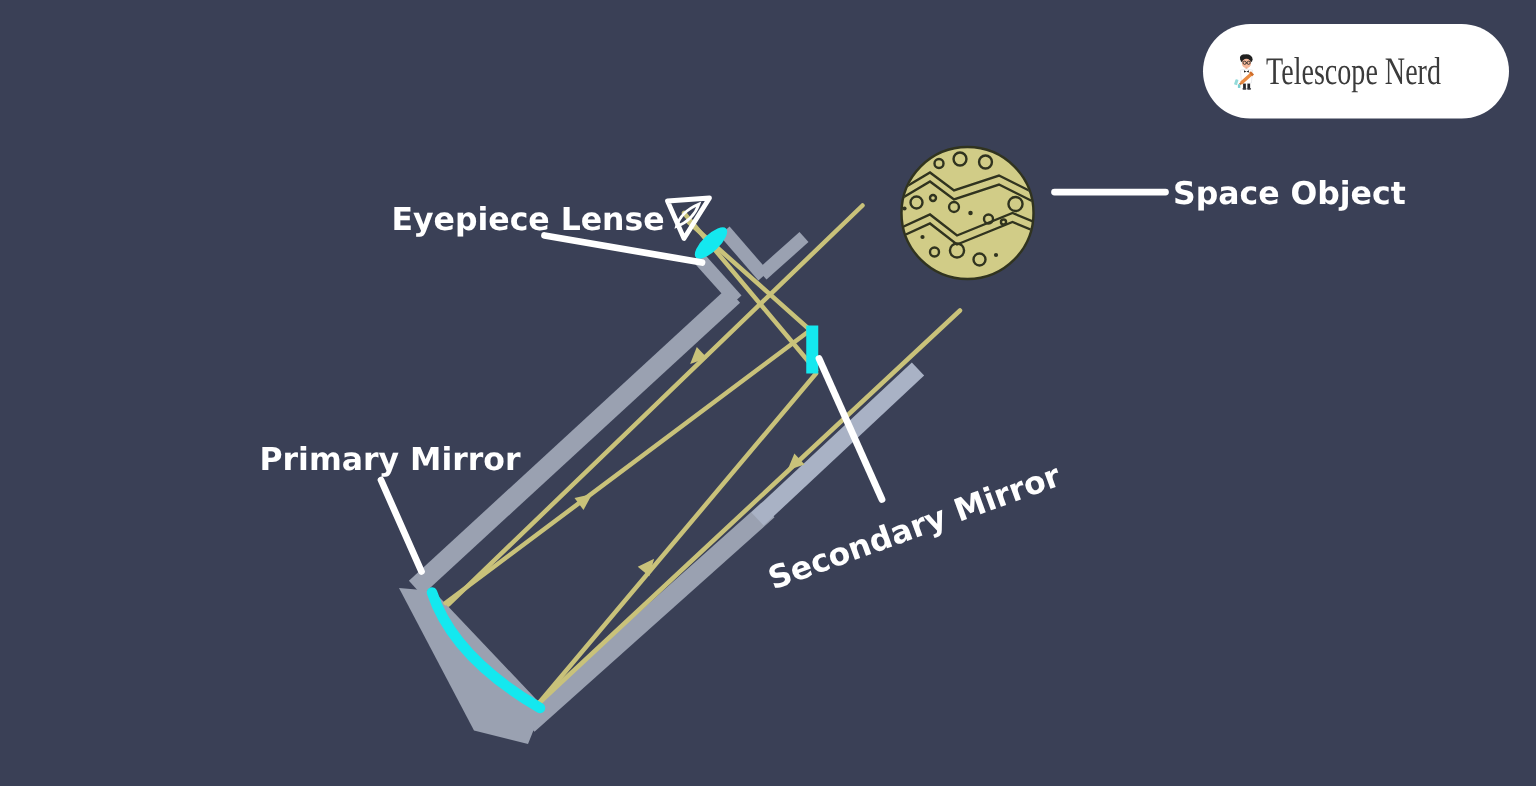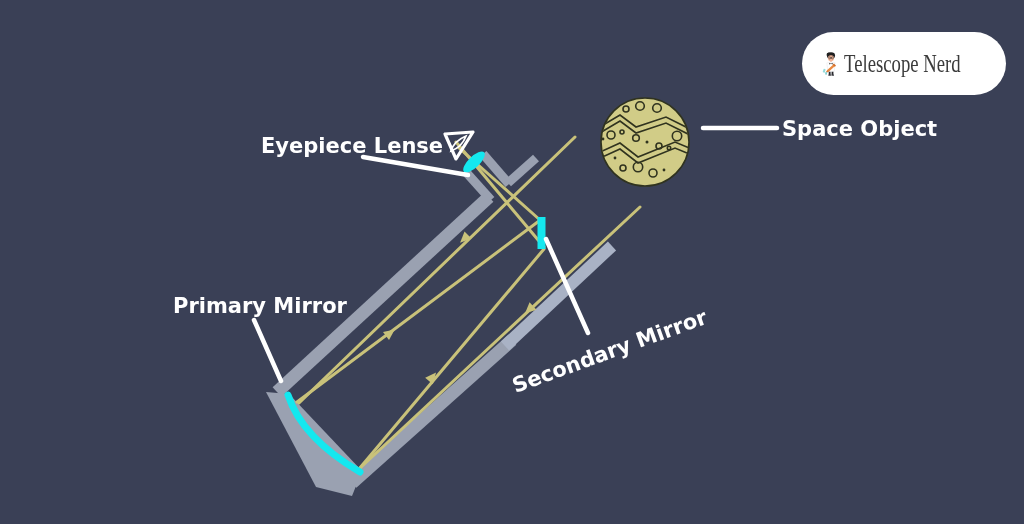--- a/index.html
+++ b/index.html
@@ -15,21 +15,21 @@
     font-family:"DejaVu Sans","Liberation Sans",sans-serif;
   }
   svg.diagram{position:absolute;left:0;top:0;}
   .page-title{
     position:absolute;left:35px;top:30px;width:960px;text-align:center;
     font-size:27px;font-weight:700;color:var(--title-color);letter-spacing:.5px;
   }
   .logo{
     position:absolute;left:802px;top:16px;width:204px;height:63px;
     background:var(--logo-bg);border-radius:32px;display:flex;align-items:center;
-    box-sizing:border-box;padding-left:20px;cursor:pointer;margin-top:16px;
+    box-sizing:border-box;padding-left:20px;cursor:pointer;
   }
   .logo-text{
     font-family:"Liberation Serif","DejaVu Serif",serif;
     font-size:26px;color:var(--logo-text);white-space:nowrap;
     transform:scaleX(.72);transform-origin:left center;letter-spacing:0px;
     margin-left:4px;
   }
   .lbl{font-family:"DejaVu Sans","Liberation Sans",sans-serif;
        font-weight:700;font-size:21px;fill:var(--label-white);}
   .wall{stroke:var(--tube-gray);fill:none;}

